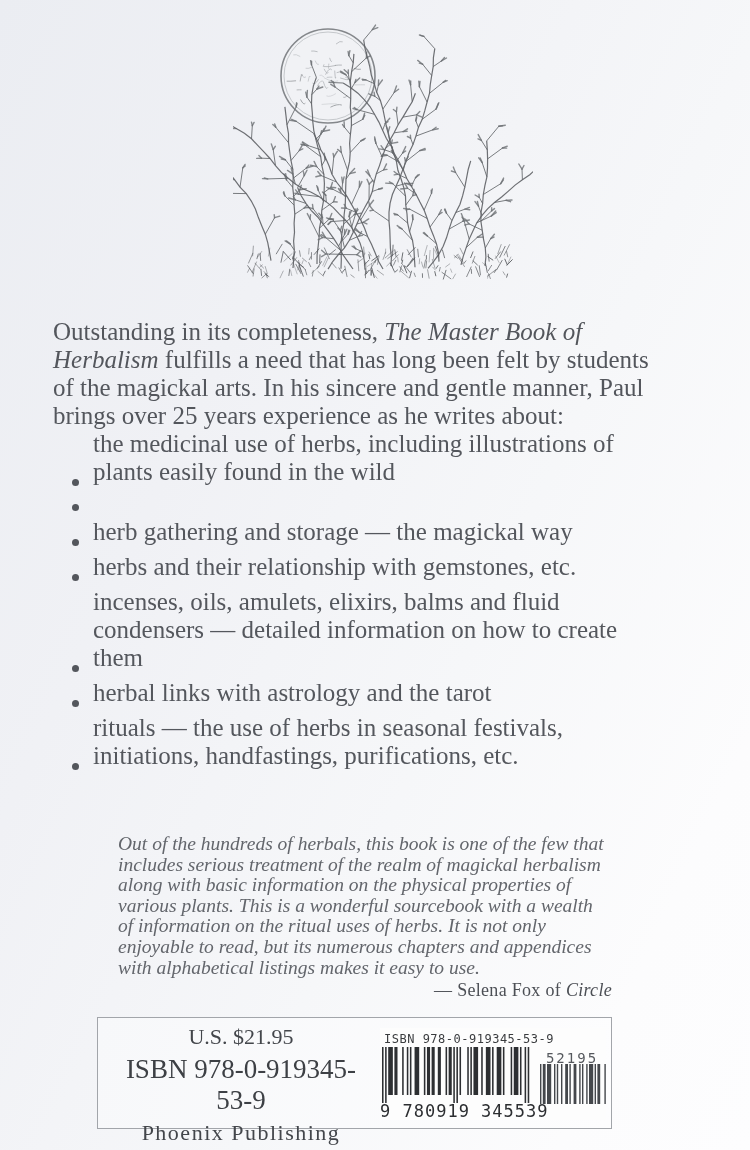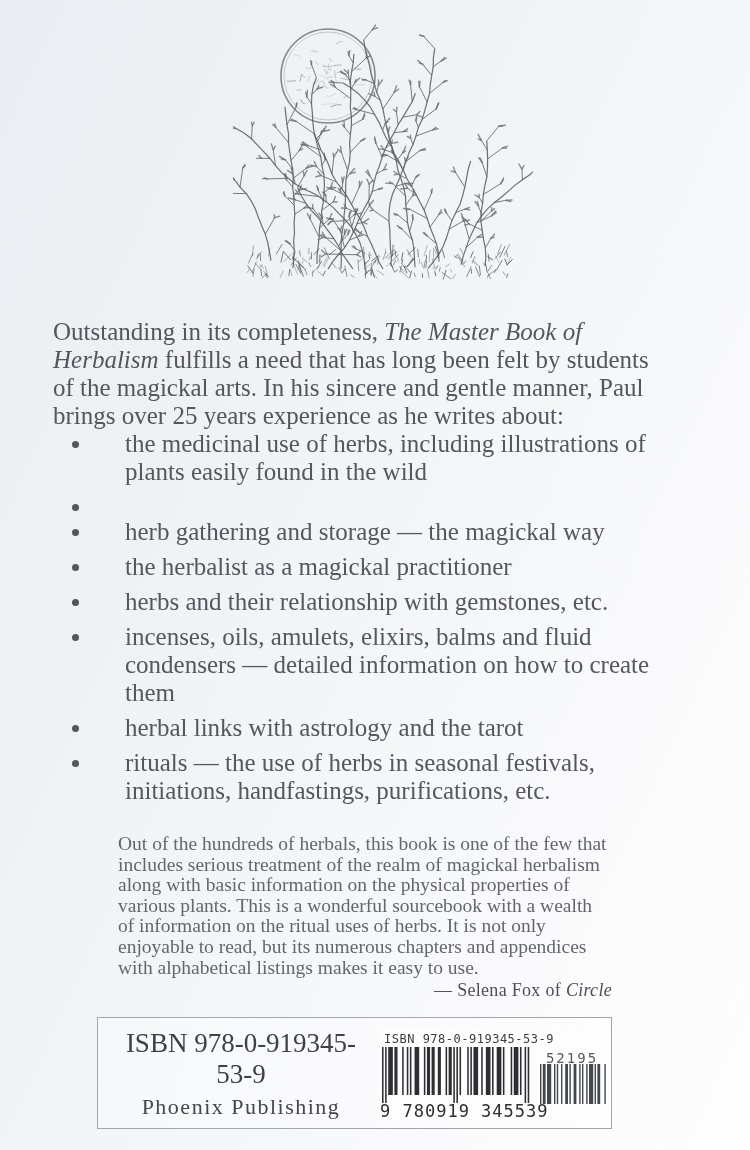--- a/index.html
+++ b/index.html
@@ -9,31 +9,31 @@
     font-family:"Liberation Serif","DejaVu Serif",serif;
     color:#51555a;
   }
   .illustration{position:absolute;left:233px;top:14px;width:300px;height:292px;}
   .intro{
     position:absolute;left:53px;top:318px;width:680px;
     font-size:25px;line-height:28px;white-space:pre-line;color:#53565c;
   }
   .it{font-style:italic;}
   .bullets{position:absolute;left:72px;top:430px;width:620px;}
-  .bullet-item{display:flex;align-items:flex-start;margin-bottom:7px;gap:32px;}
+  .bullet-item{display:flex;align-items:flex-end;margin-bottom:7px;}
   .bullet-dot{
     flex:0 0 auto;width:7px;height:7px;border-radius:50%;
     background:#53565c;margin:11px 14px 0 0;
   }
   .bullet-text{
     font-size:25px;line-height:28px;white-space:pre-line;color:#54575d;
   }
   .quote{
     position:absolute;left:118px;top:834px;width:530px;
-    font-size:19.5px;line-height:20.6px;
+    font-style:italic;font-size:19.5px;line-height:20.6px;
     white-space:pre-line;color:#63666c;
   }
   .attribution{
     position:absolute;right:138px;top:980px;font-size:18px;color:#4c4f55;
     letter-spacing:0.3px;
   }
   .info-box{
     position:absolute;left:97px;top:1017px;width:515px;height:112px;
     border:1.5px solid #a2a5aa;background:linear-gradient(100deg,#f7f8fa,#fdfdfe);
     box-sizing:border-box;
@@ -756,24 +756,20 @@
 
       <div class="bullet-item">
         <span class="bullet-dot"></span>
       </div>
 
       <div class="bullet-item">
         <span class="bullet-dot"></span>
         <span class="bullet-text">herb gathering and storage — the magickal way</span>
       </div>
 
-      <div class="bullet-item">
-        <span class="bullet-dot"></span>
-        <span class="bullet-text">the herbalist as a magickal practitioner</span>
-      </div>
 
       <div class="bullet-item">
         <span class="bullet-dot"></span>
         <span class="bullet-text">herbs and their relationship with gemstones, etc.</span>
       </div>
 
       <div class="bullet-item">
         <span class="bullet-dot"></span>
         <span class="bullet-text">incenses, oils, amulets, elixirs, balms and fluid
 condensers — detailed information on how to create
@@ -797,20 +793,21 @@
 along with basic information on the physical properties of
 various plants. This is a wonderful sourcebook with a wealth
 of information on the ritual uses of herbs. It is not only
 enjoyable to read, but its numerous chapters and appendices
 with alphabetical listings makes it easy to use.</div>
 
   <div class="attribution"><span>— Selena Fox of </span><span class="it">Circle</span></div>
 
   <div class="info-box">
     <div class="price-col">
+      <div class="price">U.S. $21.95</div>
       <div class="isbn-big">ISBN 978-0-919345-53-9</div>
       <div class="publisher">Phoenix Publishing</div>
     </div>
     <div class="barcode-area">
       <div class="barcode-label">ISBN 978-0-919345-53-9</div>
       <svg class="barcode-main" id="barcode-main" width="150" height="58">
           <rect x="0.00" y="0" width="1.55" height="56" fill="#2d2f32"></rect>
           <rect x="3.10" y="0" width="1.55" height="56" fill="#2d2f32"></rect>
           <rect x="6.20" y="0" width="4.65" height="48" fill="#2d2f32"></rect>
           <rect x="12.40" y="0" width="3.10" height="48" fill="#2d2f32"></rect>

